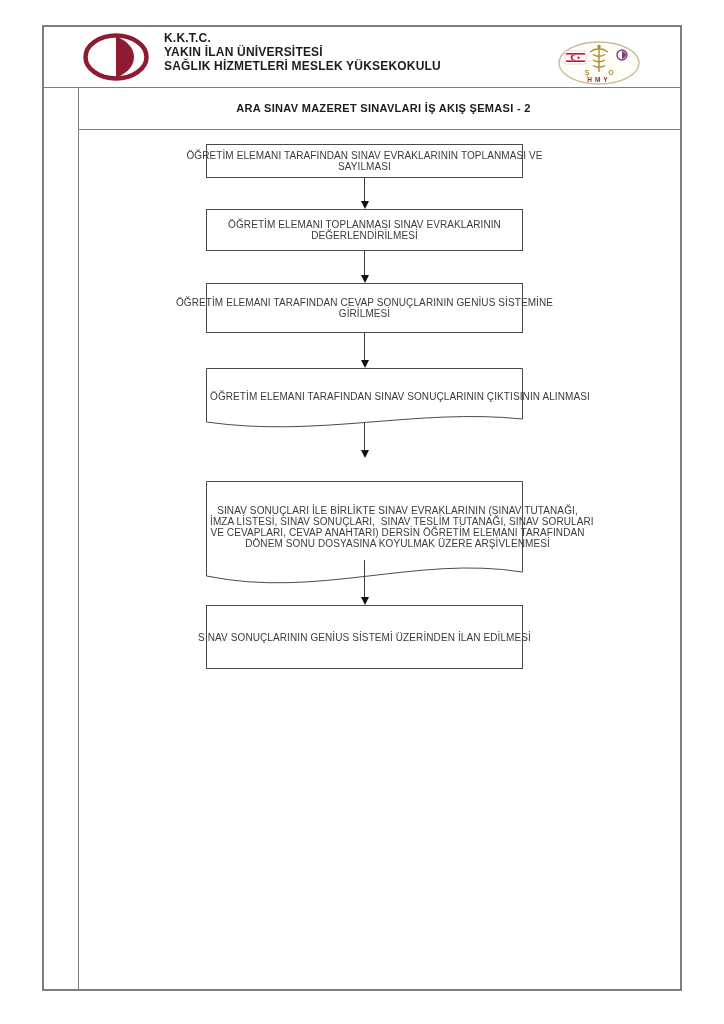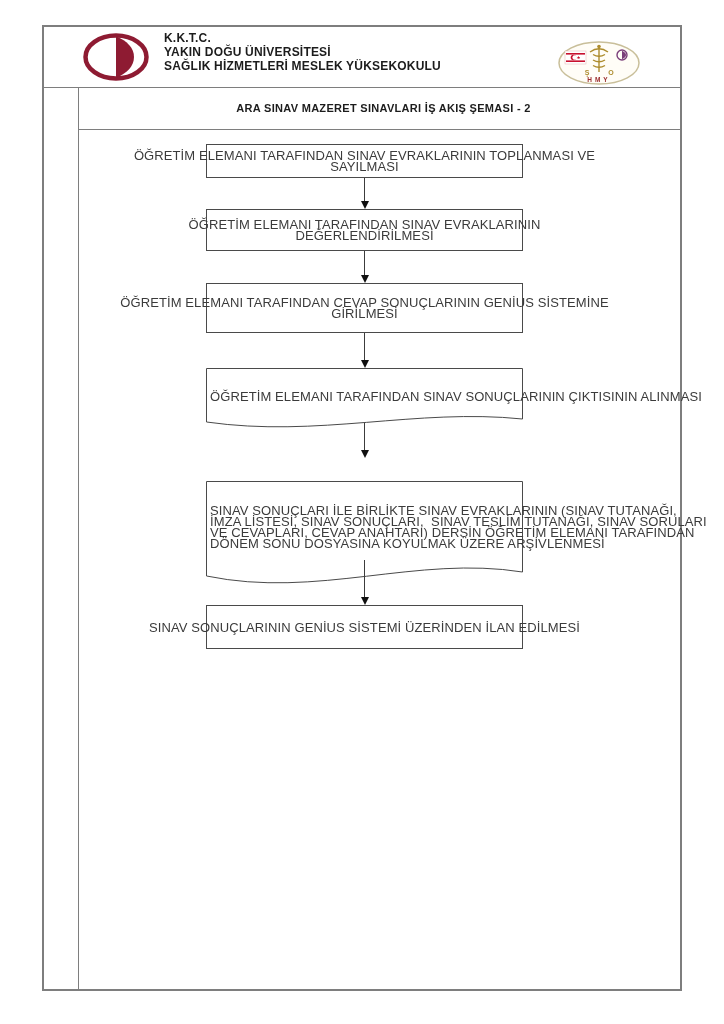--- a/index.html
+++ b/index.html
@@ -22,21 +22,21 @@
   .seal{position:absolute;left:514px;top:14px;width:82px;height:44px;}
 
   .title-row{position:absolute;left:35px;right:0;top:60px;height:42px;
              display:flex;align-items:center;justify-content:center;}
   .title-row span{font-weight:bold;font-size:11px;letter-spacing:.3px;color:#1c1c1c;margin-left:8px;}
 
   
   .pbox{position:absolute;left:162px;width:317px;box-sizing:border-box;
         border:1px solid #4a4a4a;background:#fff;
         display:flex;align-items:center;justify-content:center;}
-  .ptext{font-size:13px;line-height:11px;text-align:center;white-space:pre;color:#3b3b3b;letter-spacing:.1px;}
+  .ptext{font-size:10px;line-height:11px;text-align:center;white-space:pre;color:#3b3b3b;letter-spacing:.1px;}
   .doc{position:absolute;left:162px;width:383px;}
   .doc svg{display:block;}
   .doc .ptext{position:absolute;left:4px;right:4px;}
 
   .arrow{position:absolute;left:316px;width:9px;}
   .arrow .stem{width:1px;margin:0 auto;background:#3c3c3c;}
   .arrow .head{width:0;height:0;margin:0 auto;
                border-left:4.5px solid transparent;border-right:4.5px solid transparent;
                border-top:8px solid #101010;}
 </style>
@@ -46,21 +46,21 @@
 <div class="frame">
 
   <div class="header">
     <svg class="neu-logo" viewBox="0 0 68 48">
       <ellipse cx="34" cy="24" rx="30.5" ry="21.5" fill="none" stroke="#8e1b32" stroke-width="4.5"></ellipse>
       <path d="M34,3.2 C45.5,8 52,15.2 52,24 C52,32.8 45.5,40 34,44.8 Z" fill="#8e1b32"></path>
     </svg>
 
     <div class="header-lines">
       <div>K.K.T.C.</div>
-      <div>YAKIN DOĞU ÜNİVERSİTESİ</div>
+      <div>YAKIN İLAN ÜNİVERSİTESİ</div>
       <div>SAĞLIK HİZMETLERİ MESLEK YÜKSEKOKULU</div>
     </div>
 
     <svg class="seal" viewBox="0 0 82 44">
       <ellipse cx="41" cy="22" rx="40" ry="21" fill="#fffdf7" stroke="#c9bf9a" stroke-width="1.5"></ellipse>
 
       <g>
         <rect x="7" y="10" width="21" height="13" fill="#ffffff" stroke="#e2b4b4" stroke-width="0.5"></rect>
         <rect x="8" y="12" width="19" height="1.6" fill="#c8102e"></rect>
         <rect x="8" y="19.4" width="19" height="1.6" fill="#c8102e"></rect>
@@ -100,21 +100,21 @@
   <div class="pbox" style="top:117px;height:34px">
     <div class="ptext">ÖĞRETİM ELEMANI TARAFINDAN SINAV EVRAKLARININ TOPLANMASI VE
 SAYILMASI</div>
   </div>
   <div class="arrow" style="top:151px">
     <div class="stem" style="height:23px"></div>
     <div class="head"></div>
   </div>
 
   <div class="pbox" style="top:182px;height:42px">
-    <div class="ptext">ÖĞRETİM ELEMANI TARAFINDAN SINAV EVRAKLARININ
+    <div class="ptext">ÖĞRETİM ELEMANI TOPLANMASI SINAV EVRAKLARININ
 DEĞERLENDİRİLMESİ</div>
   </div>
   <div class="arrow" style="top:224px">
     <div class="stem" style="height:24px"></div>
     <div class="head"></div>
   </div>
 
   <div class="pbox" style="top:256px;height:50px">
     <div class="ptext">ÖĞRETİM ELEMANI TARAFINDAN CEVAP SONUÇLARININ GENİUS SİSTEMİNE
 GİRİLMESİ</div>
@@ -142,17 +142,17 @@
     <div class="ptext" style="top:24px">SINAV SONUÇLARI İLE BİRLİKTE SINAV EVRAKLARININ (SINAV TUTANAĞI,
 İMZA LİSTESİ, SINAV SONUÇLARI,  SINAV TESLİM TUTANAĞI, SINAV SORULARI
 VE CEVAPLARI, CEVAP ANAHTARI) DERSİN ÖĞRETİM ELEMANI TARAFINDAN
 DÖNEM SONU DOSYASINA KOYULMAK ÜZERE ARŞİVLENMESİ</div>
   </div>
   <div class="arrow" style="top:533px">
     <div class="stem" style="height:37px"></div>
     <div class="head"></div>
   </div>
 
-  <div class="pbox" style="top:578px;height:44px">
+  <div class="pbox" style="top:578px;height:64px">
     <div class="ptext">SINAV SONUÇLARININ GENİUS SİSTEMİ ÜZERİNDEN İLAN EDİLMESİ</div>
   </div>
 
 </div>
 
 </body></html>

